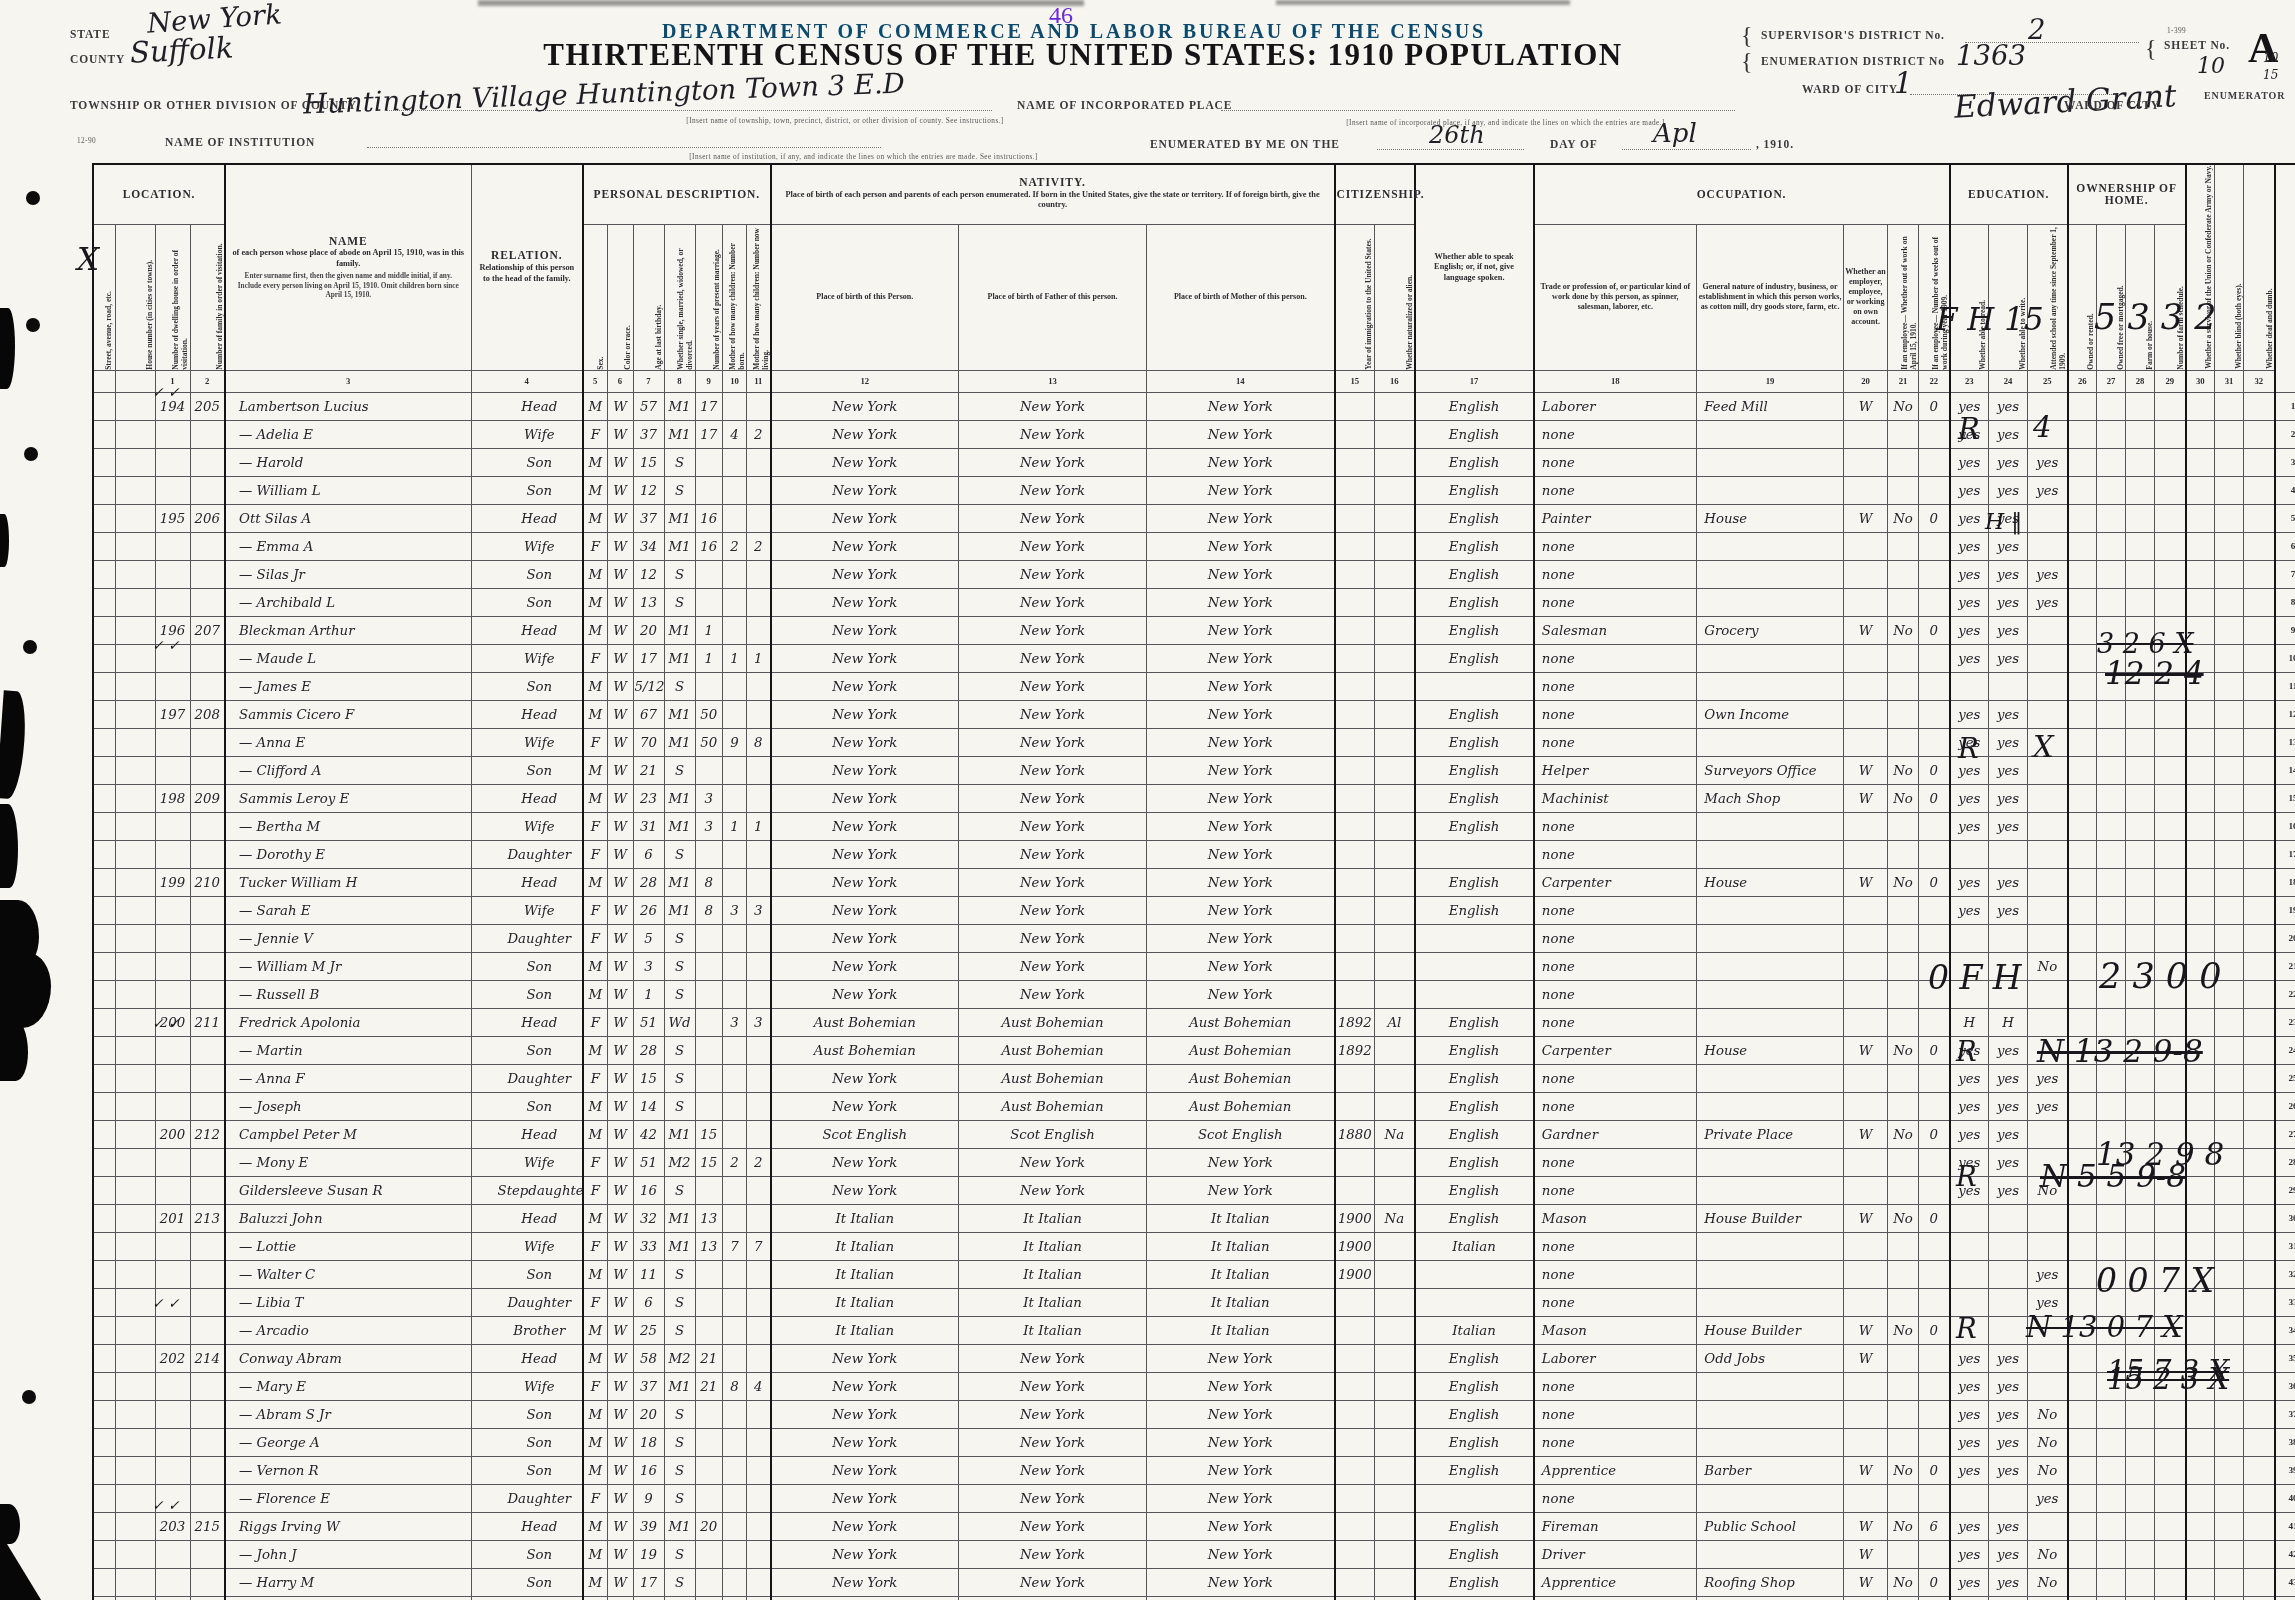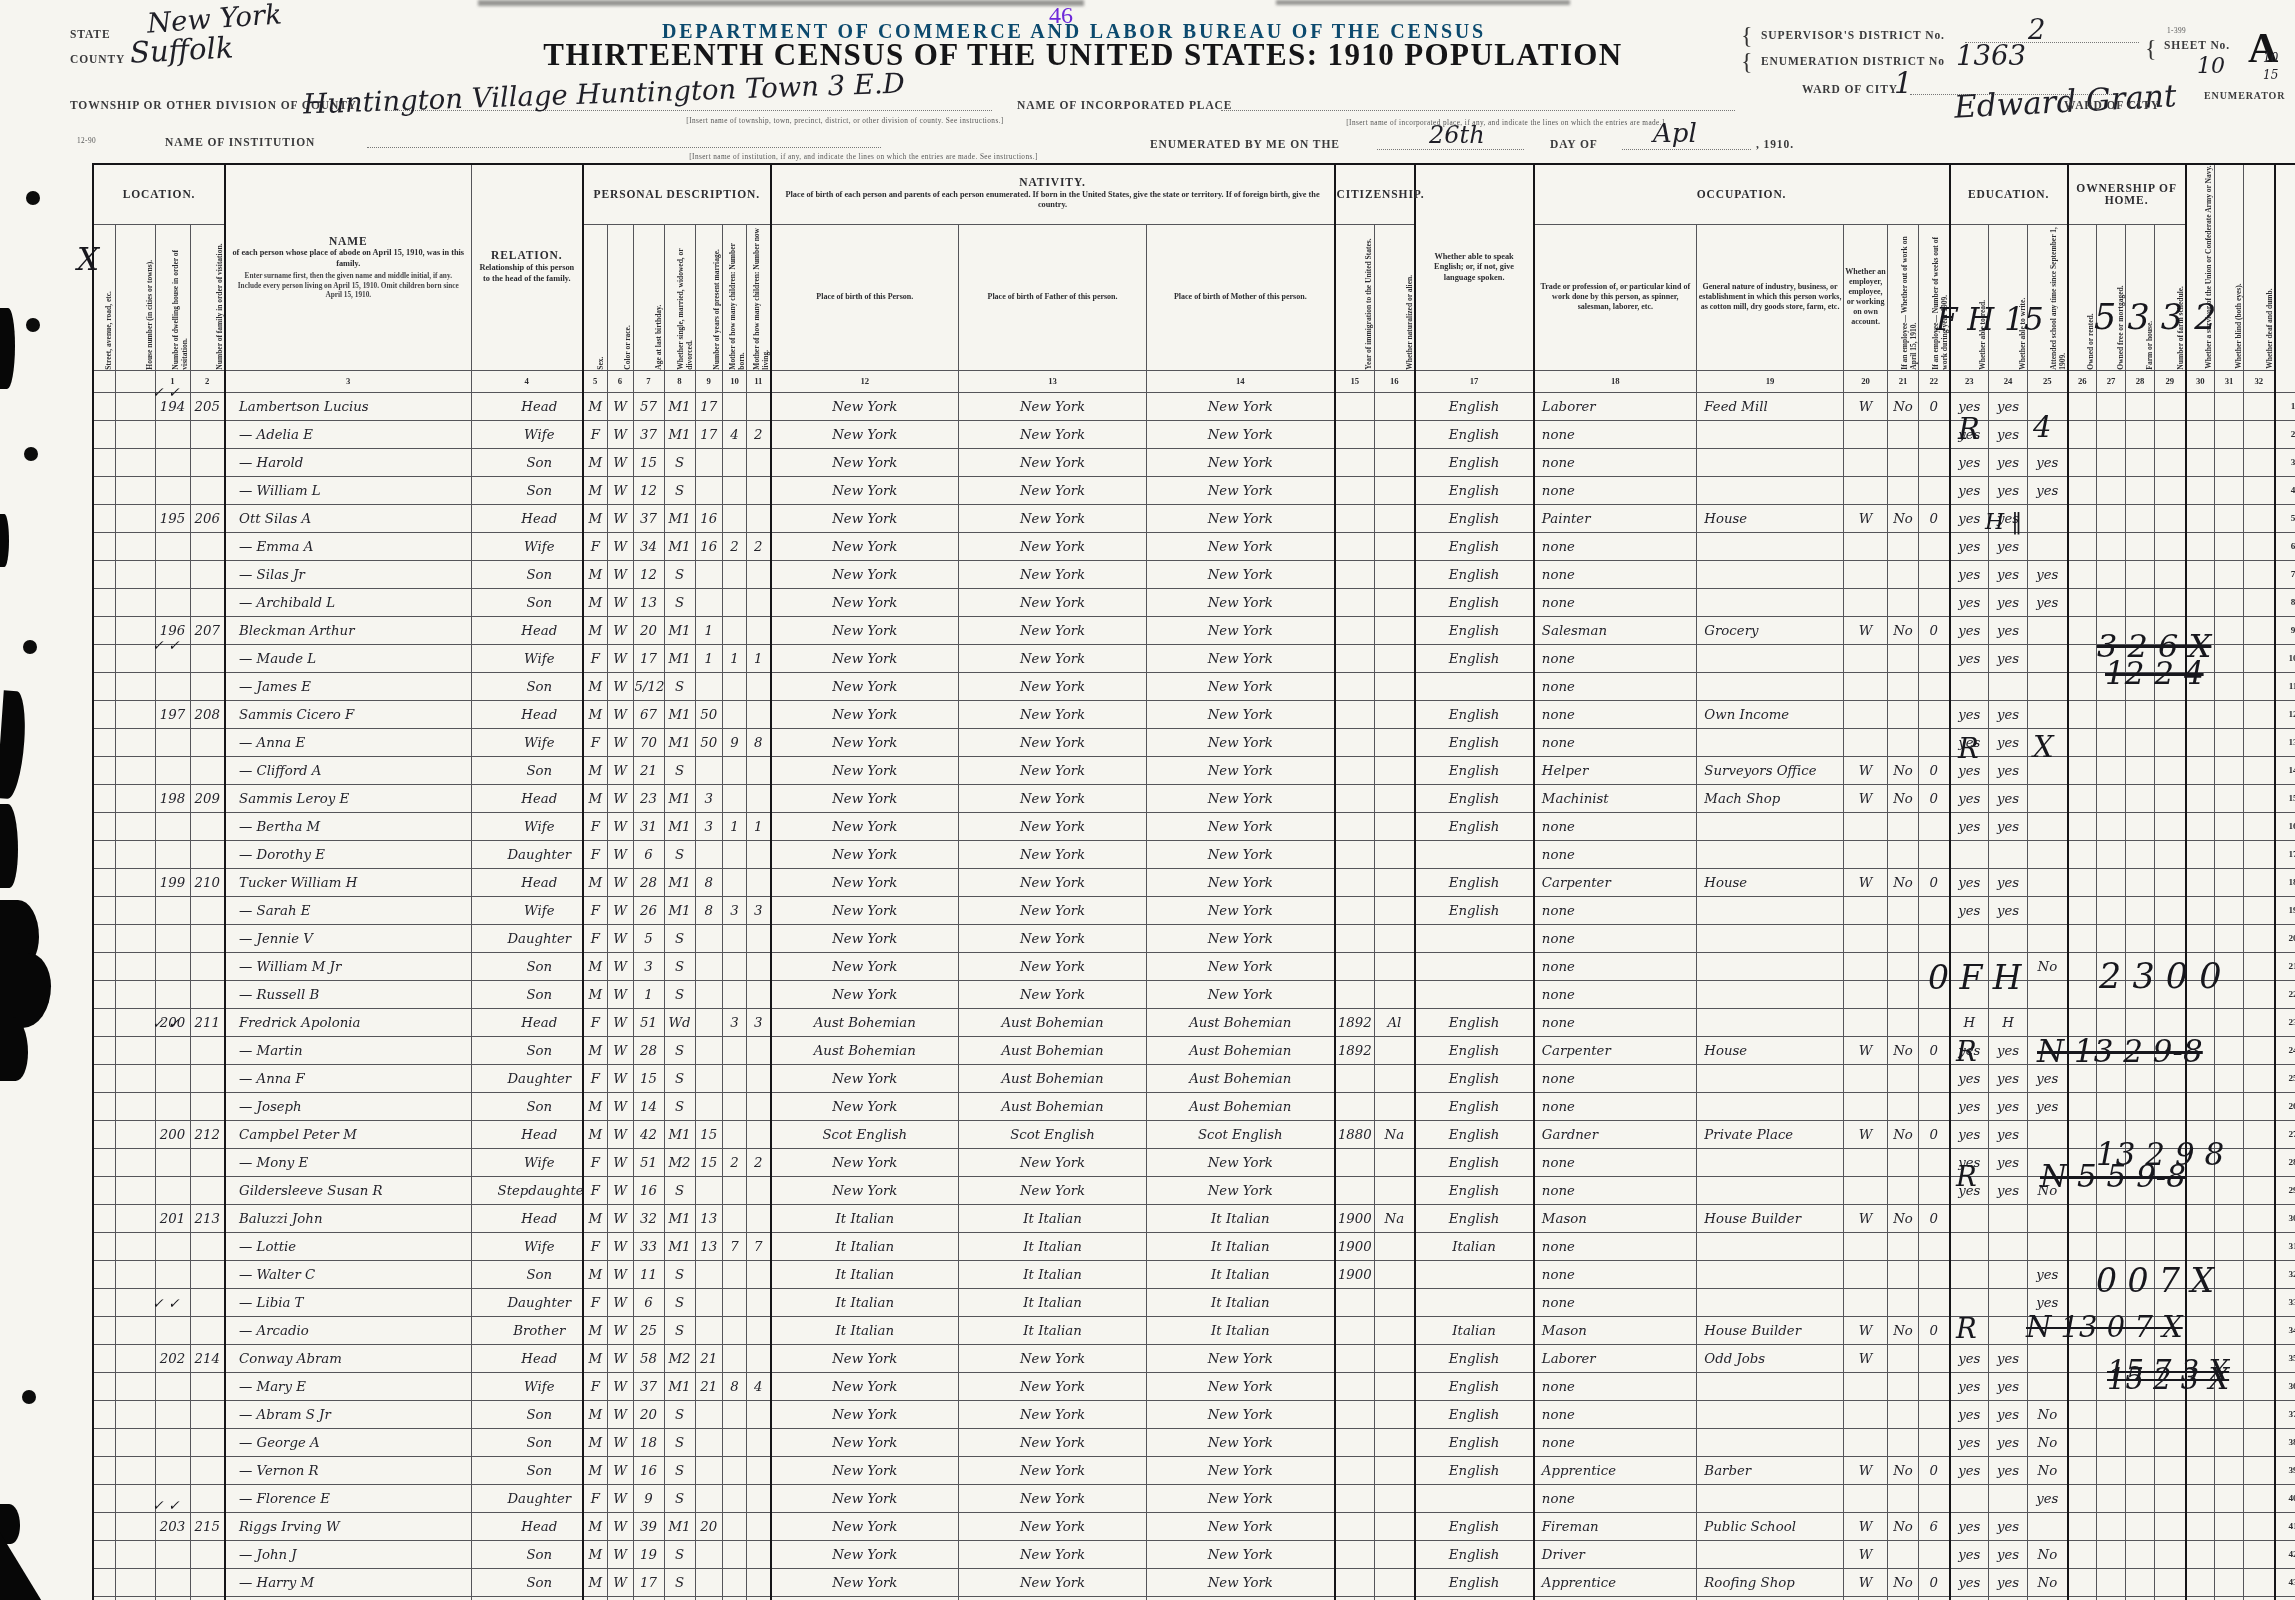--- a/index.html
+++ b/index.html
@@ -1900,21 +1900,21 @@
         </tr>
       </tbody>
     </table>
 
   <div id="anno-layer">
       <div class="anno" style="left: 1936px; top: 304px; font-size: 31px;">F H 15</div>
       <div class="anno" style="left: 2094px; top: 300px; font-size: 35px;">5 3 3 2</div>
       <div class="anno" style="left: 1958px; top: 415px; font-size: 29px;">R</div>
       <div class="anno" style="left: 2033px; top: 413px; font-size: 29px;">4</div>
       <div class="anno" style="left: 1985px; top: 511px; font-size: 22px;">H  ‖</div>
-      <div class="anno strike" style="left: 2097px; top: 630px; font-size: 32px;">3 2 6 X</div>
+      <div class="anno strike" style="left: 2097px; top: 630px; font-size: 27px;">3 2 6 X</div>
       <div class="anno strike" style="left: 2105px; top: 658px; font-size: 31px;">12 2 4</div>
       <div class="anno" style="left: 1958px; top: 735px; font-size: 27.5px;">R</div>
       <div class="anno" style="left: 2033px; top: 733px; font-size: 29px;">X</div>
       <div class="anno" style="left: 1928px; top: 961px; font-size: 33px;">0 F H</div>
       <div class="anno" style="left: 2099px; top: 959px; font-size: 35px;">2 3 0 0</div>
       <div class="anno" style="left: 1956px; top: 1038px; font-size: 27.5px;">R</div>
       <div class="anno strike" style="left: 2037px; top: 1036px; font-size: 31px;">N 13 2 9-8</div>
       <div class="anno" style="left: 2096px; top: 1139px; font-size: 31px;">13 2 9 8</div>
       <div class="anno" style="left: 1956px; top: 1163px; font-size: 27.5px;">R</div>
       <div class="anno strike" style="left: 2040px; top: 1161px; font-size: 31px;">N 5 5 9-8</div>

